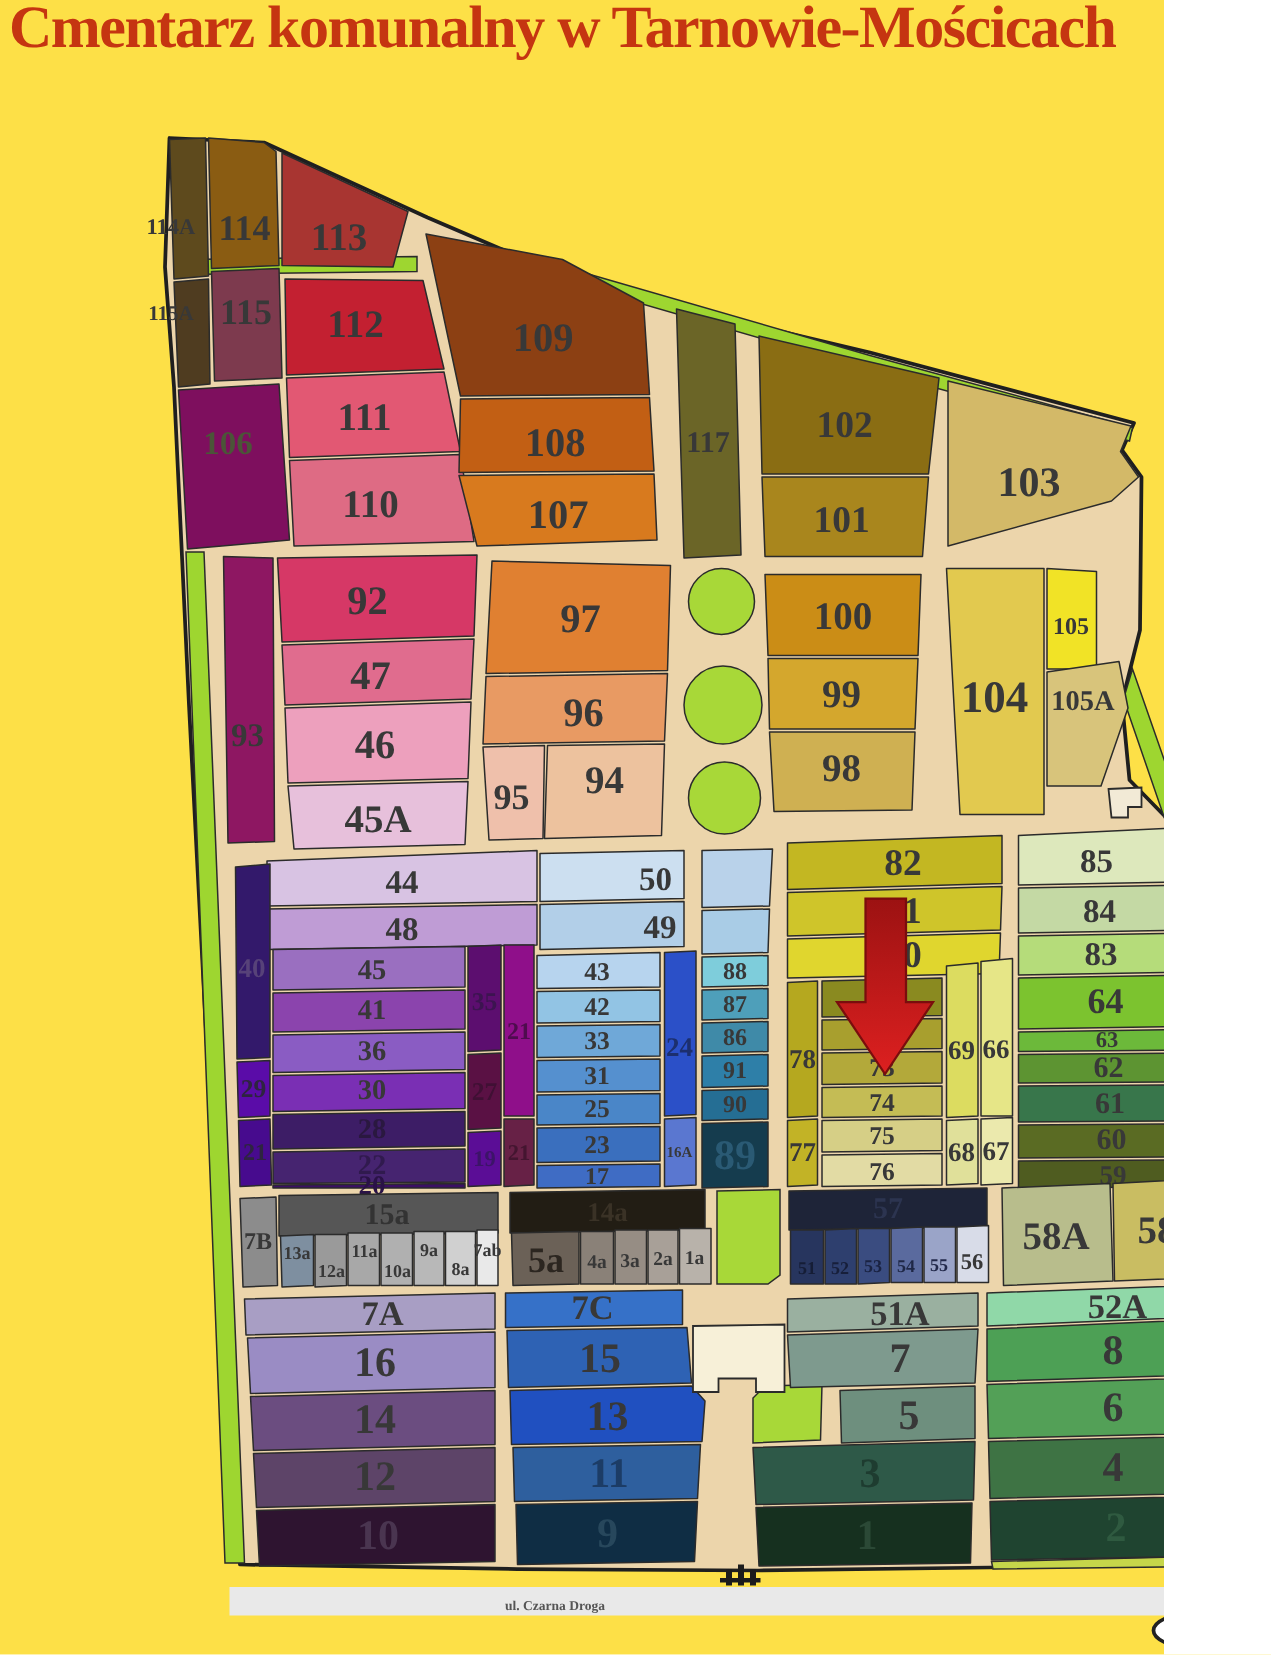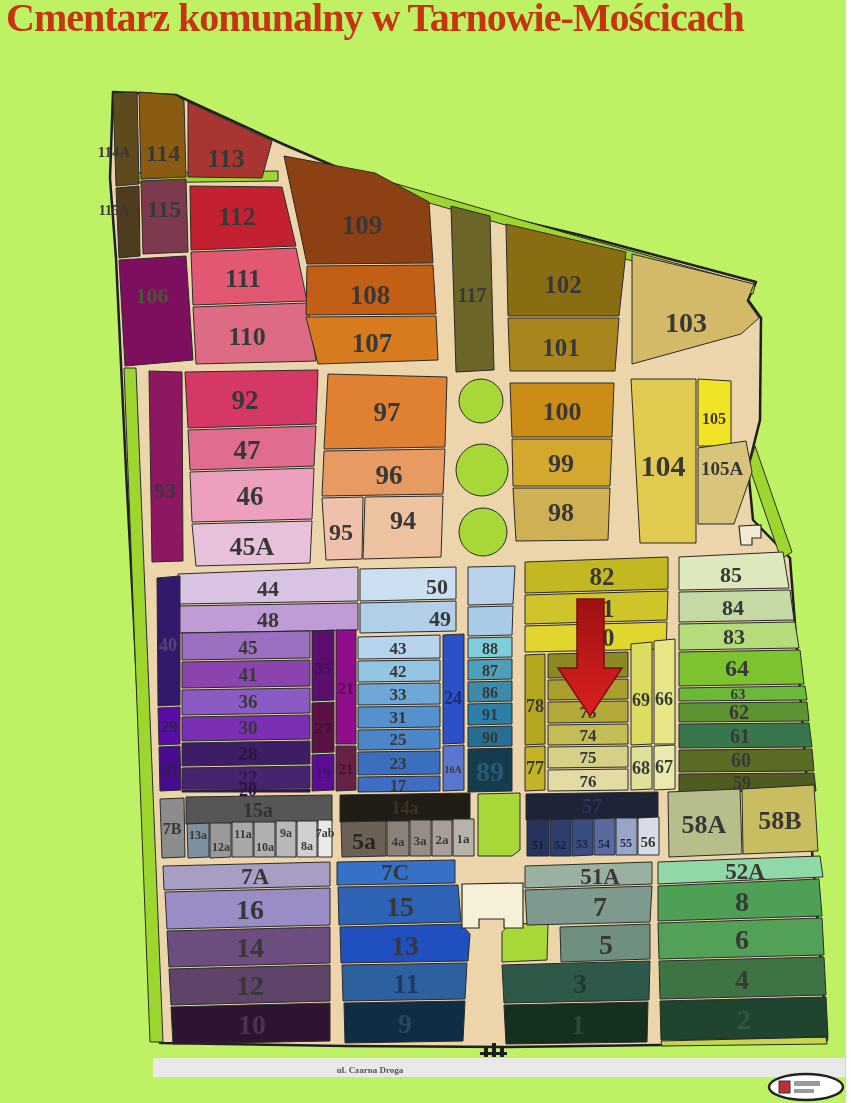--- a/index.html
+++ b/index.html
@@ -1,16 +1,16 @@
 <!DOCTYPE html>
 <html><head>
 <meta charset="utf-8">
 <style>
   html,body{margin:0;padding:0;background:#ffffff;}
-  .page{position:relative;width:846px;height:1103px;background:#bef264;overflow:hidden;
+  .page{position:relative;width:776px;height:1103px;background:#fde047;overflow:hidden;
         font-family:"Liberation Serif", serif;}
   h1.title{position:absolute;top:-6px;left:6px;width:845px;margin:0;
         font-family:"Liberation Serif", serif;font-weight:bold;font-size:40px;
         letter-spacing:-1px;white-space:nowrap;}
   svg{position:absolute;top:0;left:0;}
   text{font-family:"Liberation Serif", serif;font-weight:bold;}
 </style>
 </head>
 <body>
 

